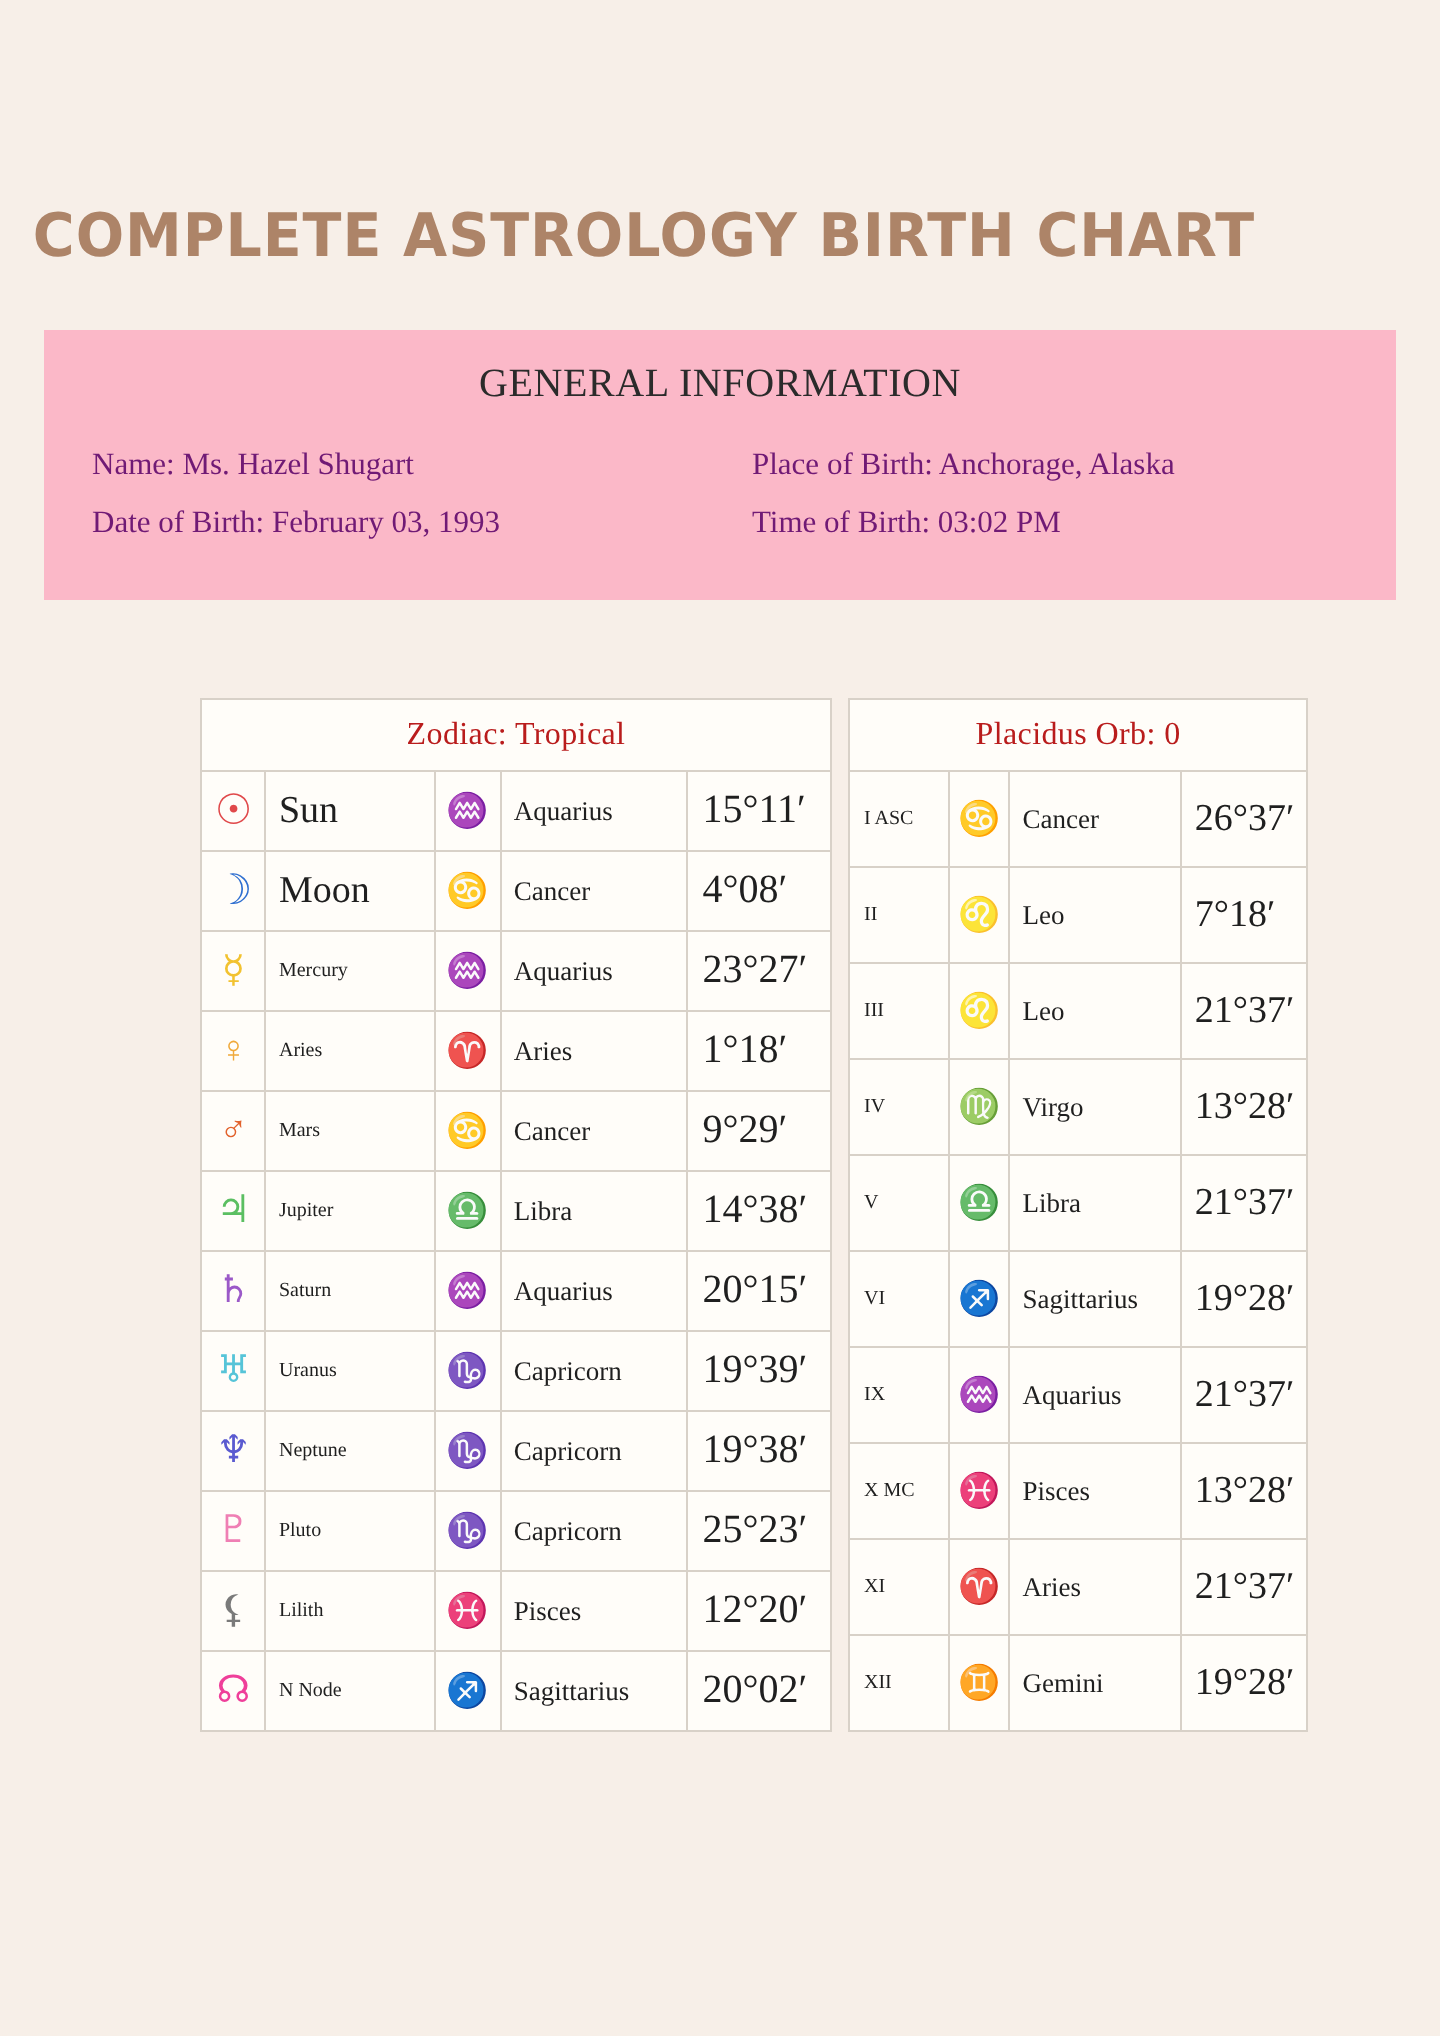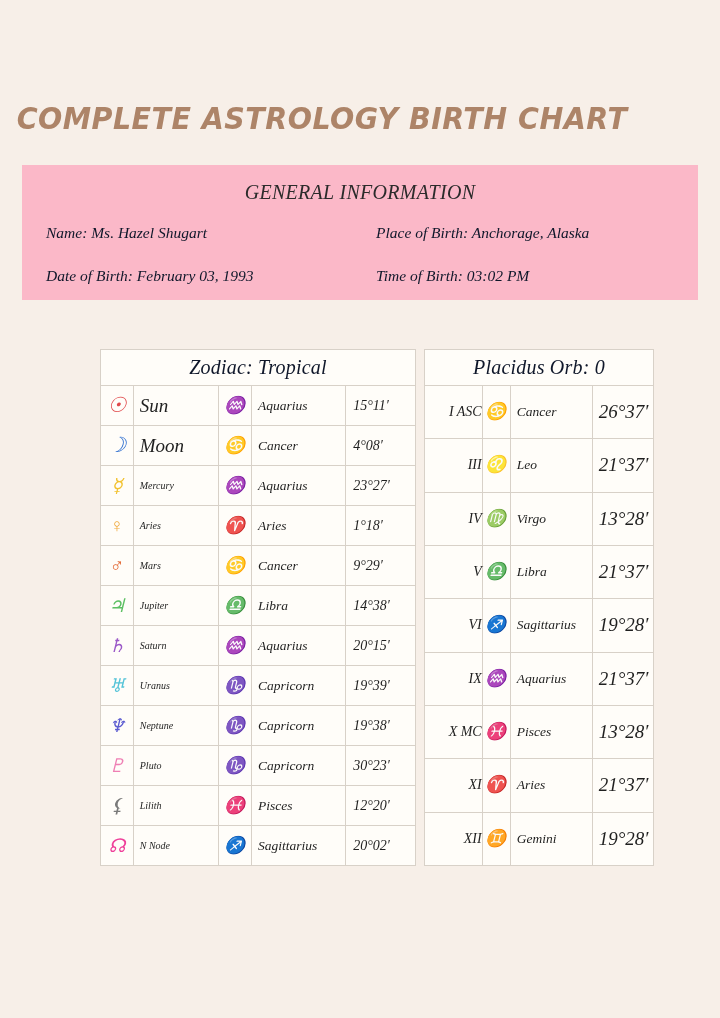--- a/index.html
+++ b/index.html
@@ -11,21 +11,20 @@
     height: 1018px;
     background: #f7efe8;
     font-family: "Liberation Serif", serif;
     overflow: hidden;
     position: relative;
   }
   .page {
     width: 644px;
     height: 1018px;
     position: relative;
-    font-style: italic;
   }
   .title {
     text-align: center;
     font-family: "DejaVu Sans", sans-serif;
     font-weight: bold;
     font-size: 30px;
     letter-spacing: 0.5px;
     color: #ad8468;
     margin: 0;
     padding-top: 104px;
@@ -43,24 +42,24 @@
   .info-heading {
     text-align: center;
     font-size: 20px;
     color: #2b2b2b;
     padding-top: 16px;
     letter-spacing: 0.3px;
   }
   .info-grid {
     display: grid;
     grid-template-columns: 330px 1fr;
-    row-gap: 24px;
+    row-gap: 10px;
     padding: 20px 0 0 24px;
     font-size: 15.5px;
-    color: #0f172a;
+    color: #701a75;
   }
   .info-grid div {
     line-height: 1.2;
   }
   
   .tables {
     position: absolute;
     left: 100px;
     top: 349px;
     display: flex;
@@ -71,23 +70,23 @@
     background: #fffdf9;
   }
   td, th {
     border: 1px solid #d8d1c8;
     padding: 0;
     color: #1f1f1f;
     font-weight: normal;
   }
   .tbl-head {
     text-align: center;
-    font-size: 20px;
+    font-size: 16px;
     height: 35px;
-    color: #0f172a;
+    color: #b91c1c;
     letter-spacing: 0.2px;
   }
   
   .planets { width: 316px; }
   .planets td.sym {
     width: 34px;
     text-align: center;
     font-size: 19px;
     height: 39px;
   }
@@ -104,30 +103,29 @@
     font-size: 17px;
   }
   .planets td.sign {
     width: 92px;
     padding-left: 6px;
     font-size: 13.5px;
   }
   .planets td.deg {
     width: 66px;
     padding-left: 7px;
-    font-size: 14px;
+    font-size: 20px;
   }
   
   .houses { width: 230px; }
   .houses td.house {
     width: 52px;
-    padding-left: 17px;
-    font-size: 14px;
+    padding-left: 7px;
+    font-size: 10px;
     height: 39px;
-    text-align: right;
   }
   .houses td.zsym {
     width: 32px;
     text-align: center;
     font-size: 17px;
   }
   .houses td.sign {
     width: 88px;
     padding-left: 6px;
     font-size: 13.5px;
@@ -225,21 +223,21 @@
             <td class="name">Neptune</td>
             <td class="zsym"><span class="glyph" style="color:#f0a93b">♑</span></td>
             <td class="sign">Capricorn</td>
             <td class="deg">19°38′</td>
           </tr>
           <tr>
             <td class="sym"><span class="glyph" style="color:#ef7fb4">♇</span></td>
             <td class="name">Pluto</td>
             <td class="zsym"><span class="glyph" style="color:#f0a93b">♑</span></td>
             <td class="sign">Capricorn</td>
-            <td class="deg">30°23′</td>
+            <td class="deg">25°23′</td>
           </tr>
           <tr>
             <td class="sym"><span class="glyph" style="color:#7a7a7a">⚸</span></td>
             <td class="name">Lilith</td>
             <td class="zsym"><span class="glyph" style="color:#ef7fb4">♓</span></td>
             <td class="sign">Pisces</td>
             <td class="deg">12°20′</td>
           </tr>
           <tr>
             <td class="sym"><span class="glyph" style="color:#ef3f9a">☊</span></td>
@@ -258,20 +256,26 @@
         </tr>
       </thead>
       <tbody>
           <tr>
             <td class="house">I ASC</td>
             <td class="zsym"><span class="glyph" style="color:#5bbf62">♋</span></td>
             <td class="sign">Cancer</td>
             <td class="deg">26°37′</td>
           </tr>
           <tr>
+            <td class="house">II</td>
+            <td class="zsym"><span class="glyph" style="color:#f0a93b">♌</span></td>
+            <td class="sign">Leo</td>
+            <td class="deg">7°18′</td>
+          </tr>
+          <tr>
             <td class="house">III</td>
             <td class="zsym"><span class="glyph" style="color:#f0a93b">♌</span></td>
             <td class="sign">Leo</td>
             <td class="deg">21°37′</td>
           </tr>
           <tr>
             <td class="house">IV</td>
             <td class="zsym"><span class="glyph" style="color:#5a5ad0">♍</span></td>
             <td class="sign">Virgo</td>
             <td class="deg">13°28′</td>

